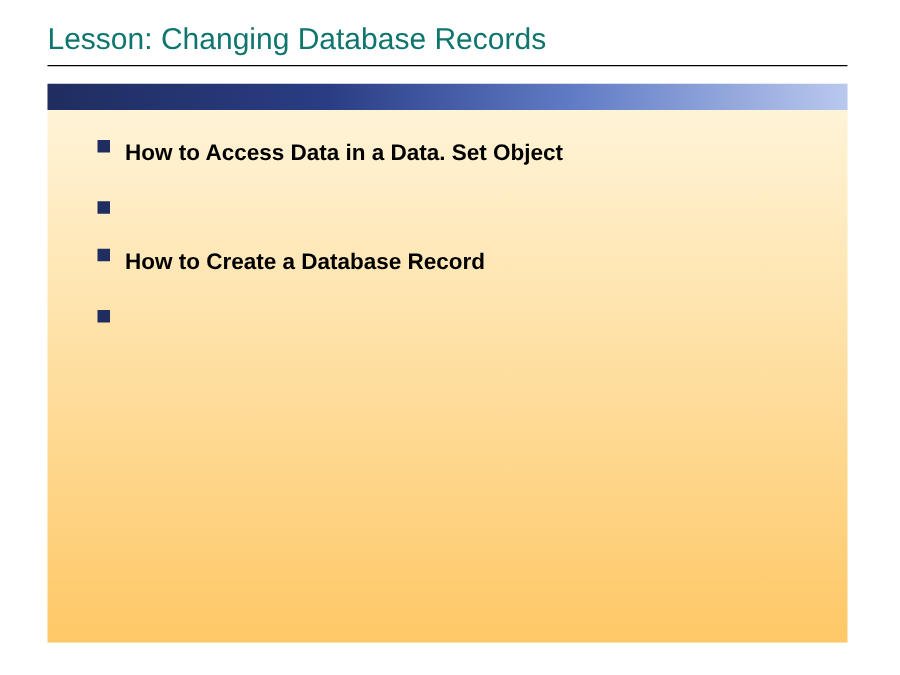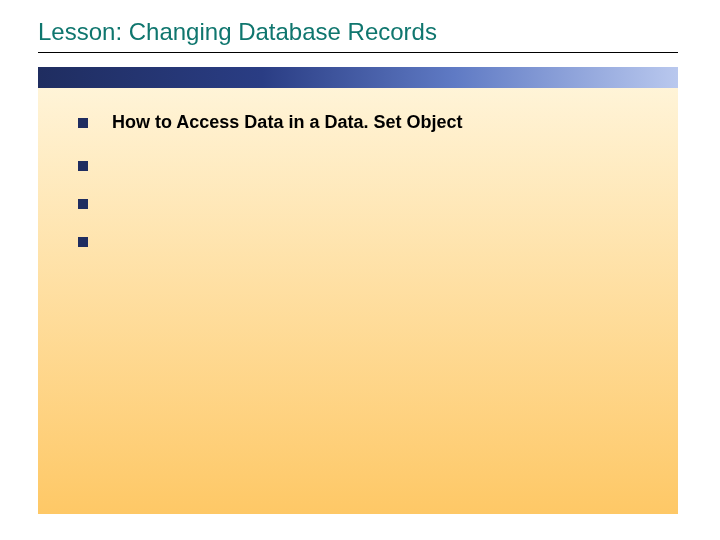--- a/index.html
+++ b/index.html
@@ -44,22 +44,22 @@
     background: linear-gradient(to right, #1f2d60 0%, #2a3d84 35%, #5f7ac4 65%, #b9c8ee 100%);
   }
   .items {
     position: absolute;
     top: 112px;
     left: 78px;
     width: 560px;
   }
   .item {
     display: flex;
-    align-items: center;
-    gap: 24px;
+    align-items: flex-start;
+    gap: 12px;
     margin-bottom: 28px;
   }
   .bullet {
     width: 10px;
     height: 10px;
     background: #1f2d60;
     flex-shrink: 0;
   }
   .label {
     font-size: 18px;
@@ -79,17 +79,18 @@
 <div class="items">
   <div class="item">
     <div class="bullet"></div>
     <div class="label">How to Access Data in a Data. Set Object</div>
   </div>
   <div class="item">
     <div class="bullet"></div>
   </div>
   <div class="item">
     <div class="bullet"></div>
+    <div class="label">How to Create a Database Record</div>
   </div>
   <div class="item">
     <div class="bullet"></div>
   </div>
 </div>
 
 </body></html>

